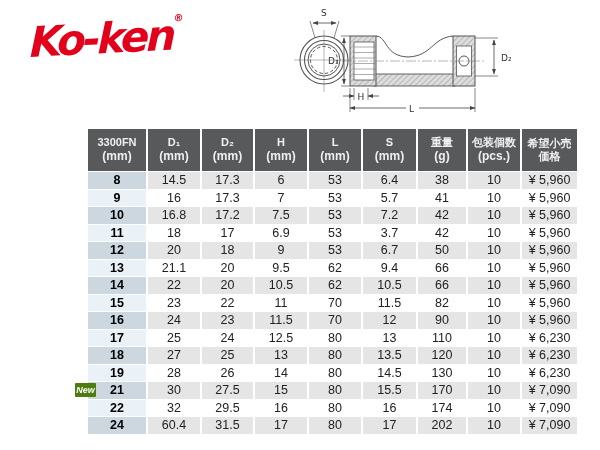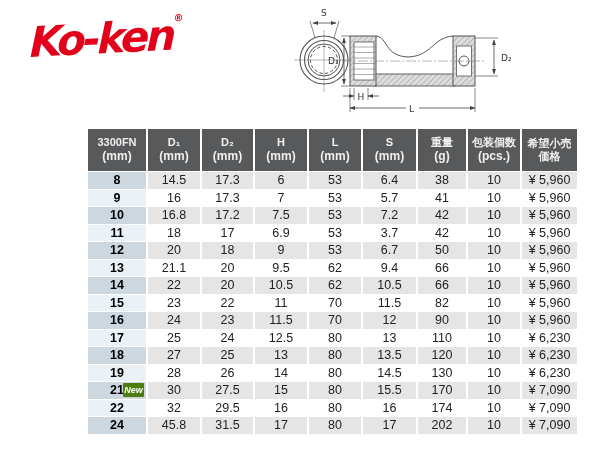--- a/index.html
+++ b/index.html
@@ -319,21 +319,21 @@
         <td>28</td>
         <td>26</td>
         <td>14</td>
         <td>80</td>
         <td>14.5</td>
         <td>130</td>
         <td>10</td>
         <td>¥ 6,230</td>
       </tr>
       <tr class="shaded">
-        <td class="first">21<span class="new-badge" style="background: #4d7c0f; margin-left: 48px;">New</span></td>
+        <td class="first">21<span class="new-badge" style="background: #4d7c0f;">New</span></td>
         <td>30</td>
         <td>27.5</td>
         <td>15</td>
         <td>80</td>
         <td>15.5</td>
         <td>170</td>
         <td>10</td>
         <td>¥ 7,090</td>
       </tr>
       <tr class="plain">
@@ -342,21 +342,21 @@
         <td>29.5</td>
         <td>16</td>
         <td>80</td>
         <td>16</td>
         <td>174</td>
         <td>10</td>
         <td>¥ 7,090</td>
       </tr>
       <tr class="shaded">
         <td class="first">24</td>
-        <td>45.8</td>
+        <td>60.4</td>
         <td>31.5</td>
         <td>17</td>
         <td>80</td>
         <td>17</td>
         <td>202</td>
         <td>10</td>
         <td>¥ 7,090</td>
       </tr>
     </tbody>
 </table>

